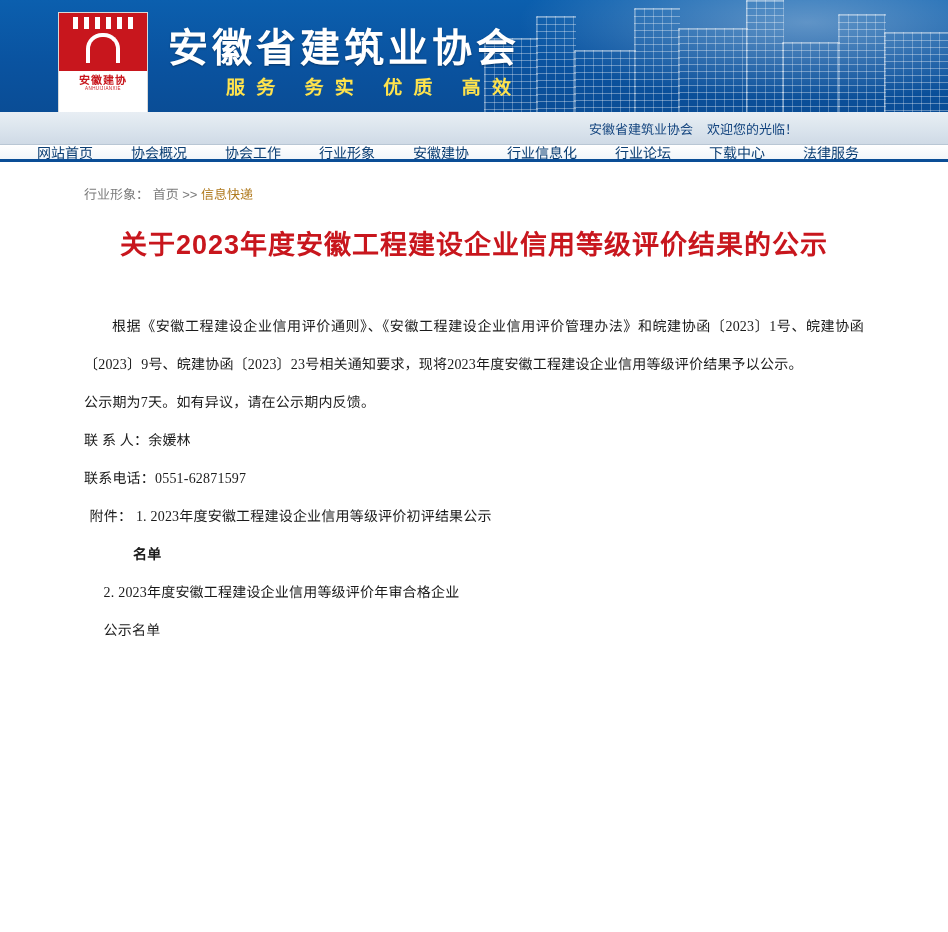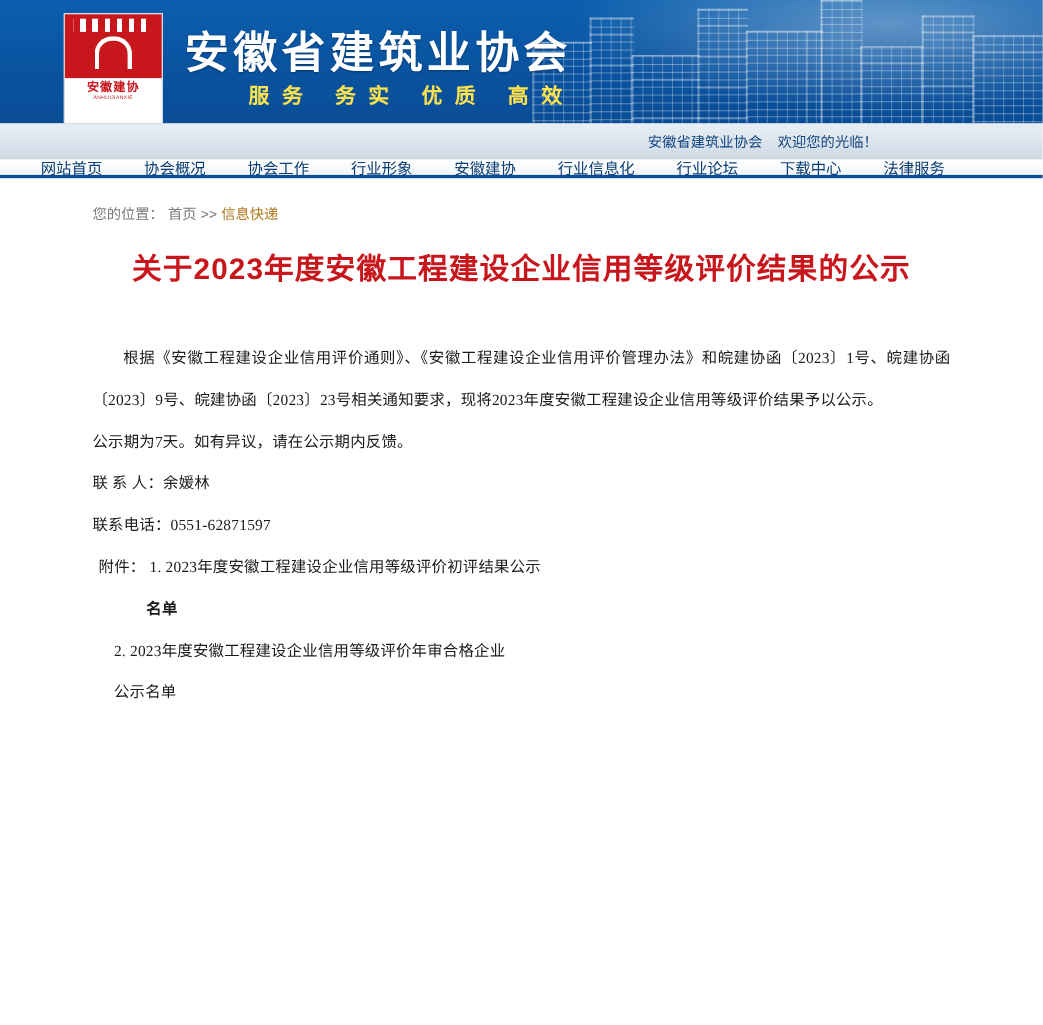--- a/index.html
+++ b/index.html
@@ -214,21 +214,21 @@
   <div class="nav-item">安徽建协</div>
   <div class="nav-item">行业信息化</div>
   <div class="nav-item">行业论坛</div>
   <div class="nav-item">下载中心</div>
   <div class="nav-item">法律服务</div>
 </div>
 
 <div class="content">
 
   <div class="crumb">
-    <span>您的位置：</span>
+    <span>行业形象：</span>
     <span class="c-link">首页</span>
     <span class="c-link">&gt;&gt;</span>
     <span class="c-cur">信息快递</span>
   </div>
 
   <h1 class="doc-title">关于2023年度安徽工程建设企业信用等级评价结果的公示</h1>
 
   <div class="doc-body">
     <p class="p-indent">根据《安徽工程建设企业信用评价通则》、《安徽工程建设企业信用评价管理办法》和皖建协函〔2023〕1号、皖建协函〔2023〕9号、皖建协函〔2023〕23号相关通知要求，现将2023年度安徽工程建设企业信用等级评价结果予以公示。</p>
     <p class="p-flat">公示期为7天。如有异议，请在公示期内反馈。</p>

